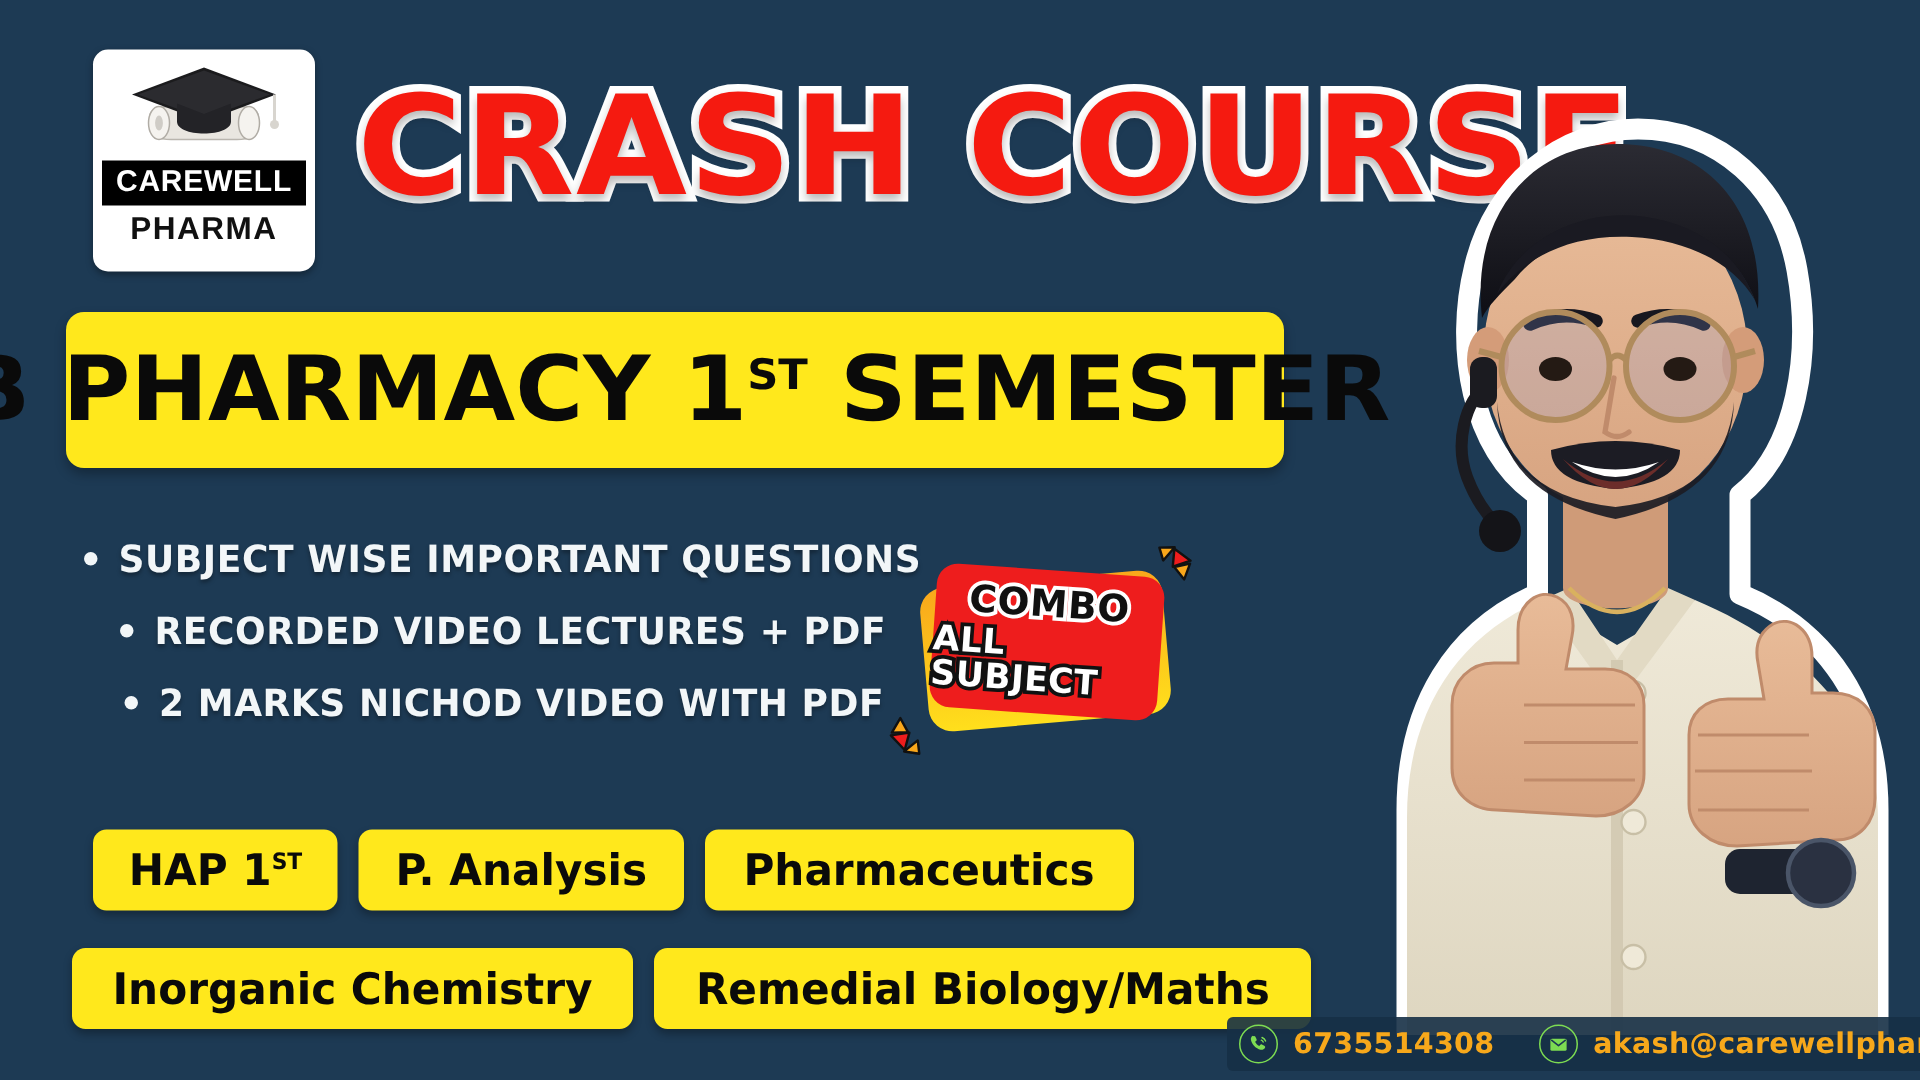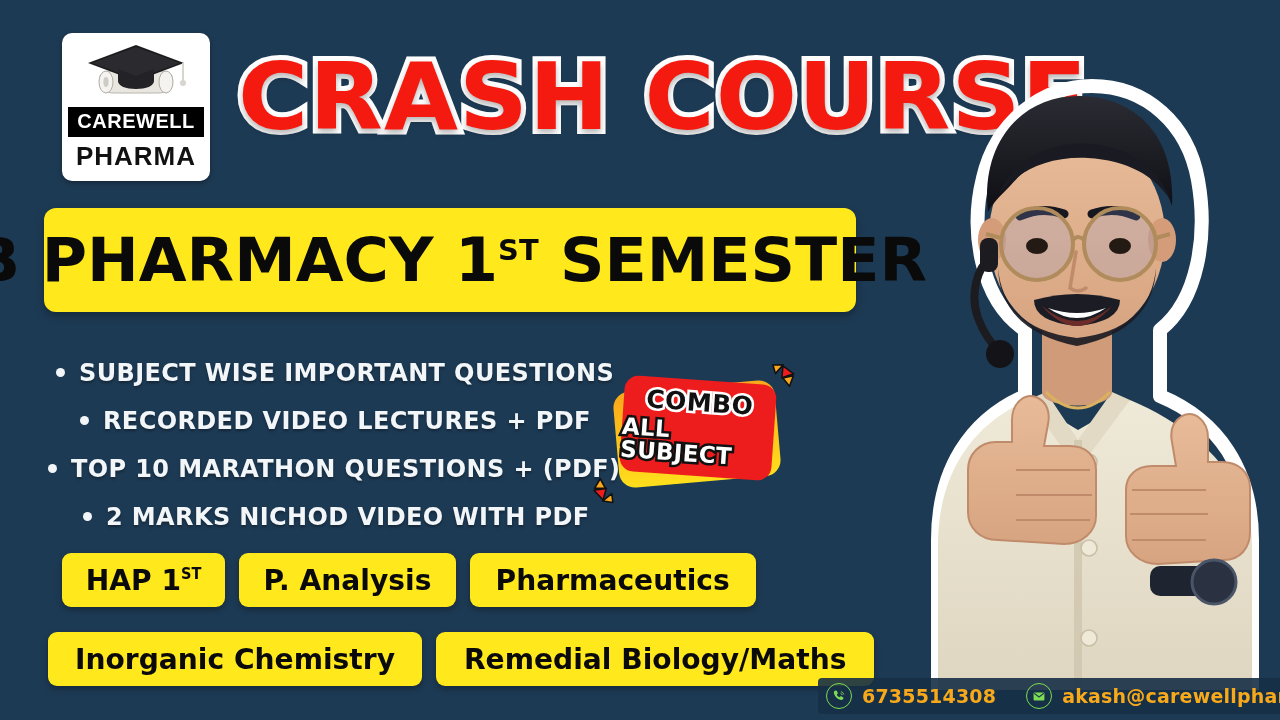--- a/index.html
+++ b/index.html
@@ -31,21 +31,21 @@
   .logo-cap { width:104px; height:64px; position:relative; margin-top:2px; }
   .logo-name-bar {
     width:136px; background:#000; margin-top:2px;
     text-align:center; padding:3px 0 4px;
   }
   .logo-name-bar span {
     color:#fff; font-weight:700; font-size:20px;
     letter-spacing:.5px; font-family:"Liberation Sans", sans-serif;
   }
   .logo-sub {
-    margin-top:4px; color:#111; font-weight:700; font-size:26px;
+    margin-top:4px; color:#111; font-weight:700; font-size:21px;
     letter-spacing:1px; font-family:"Liberation Sans", sans-serif;
   }
 
   
   .crash-course {
     position:absolute; left:238px; top:52px;
     font-family:"DejaVu Sans", sans-serif;
     font-weight:700;
     font-size:92px;
     line-height:1;
@@ -233,24 +233,20 @@
   </div>
 
   <div class="bullets">
     <div class="bullet-row">
       <div class="bullet-dot"></div>
       <div class="bullet-text">SUBJECT WISE IMPORTANT QUESTIONS</div>
     </div>
     <div class="bullet-row">
       <div class="bullet-dot"></div>
       <div class="bullet-text">RECORDED VIDEO LECTURES + PDF</div>
-    </div>
-    <div class="bullet-row">
-      <div class="bullet-dot"></div>
-      <div class="bullet-text">TOP 10 MARATHON QUESTIONS + (PDF)</div>
     </div>
     <div class="bullet-row">
       <div class="bullet-dot"></div>
       <div class="bullet-text">2 MARKS NICHOD VIDEO WITH PDF</div>
     </div>
   </div>
 
   <div class="combo-badge">
     <div class="spark tr">
       <svg viewBox="0 0 30 30" width="30" height="30">

